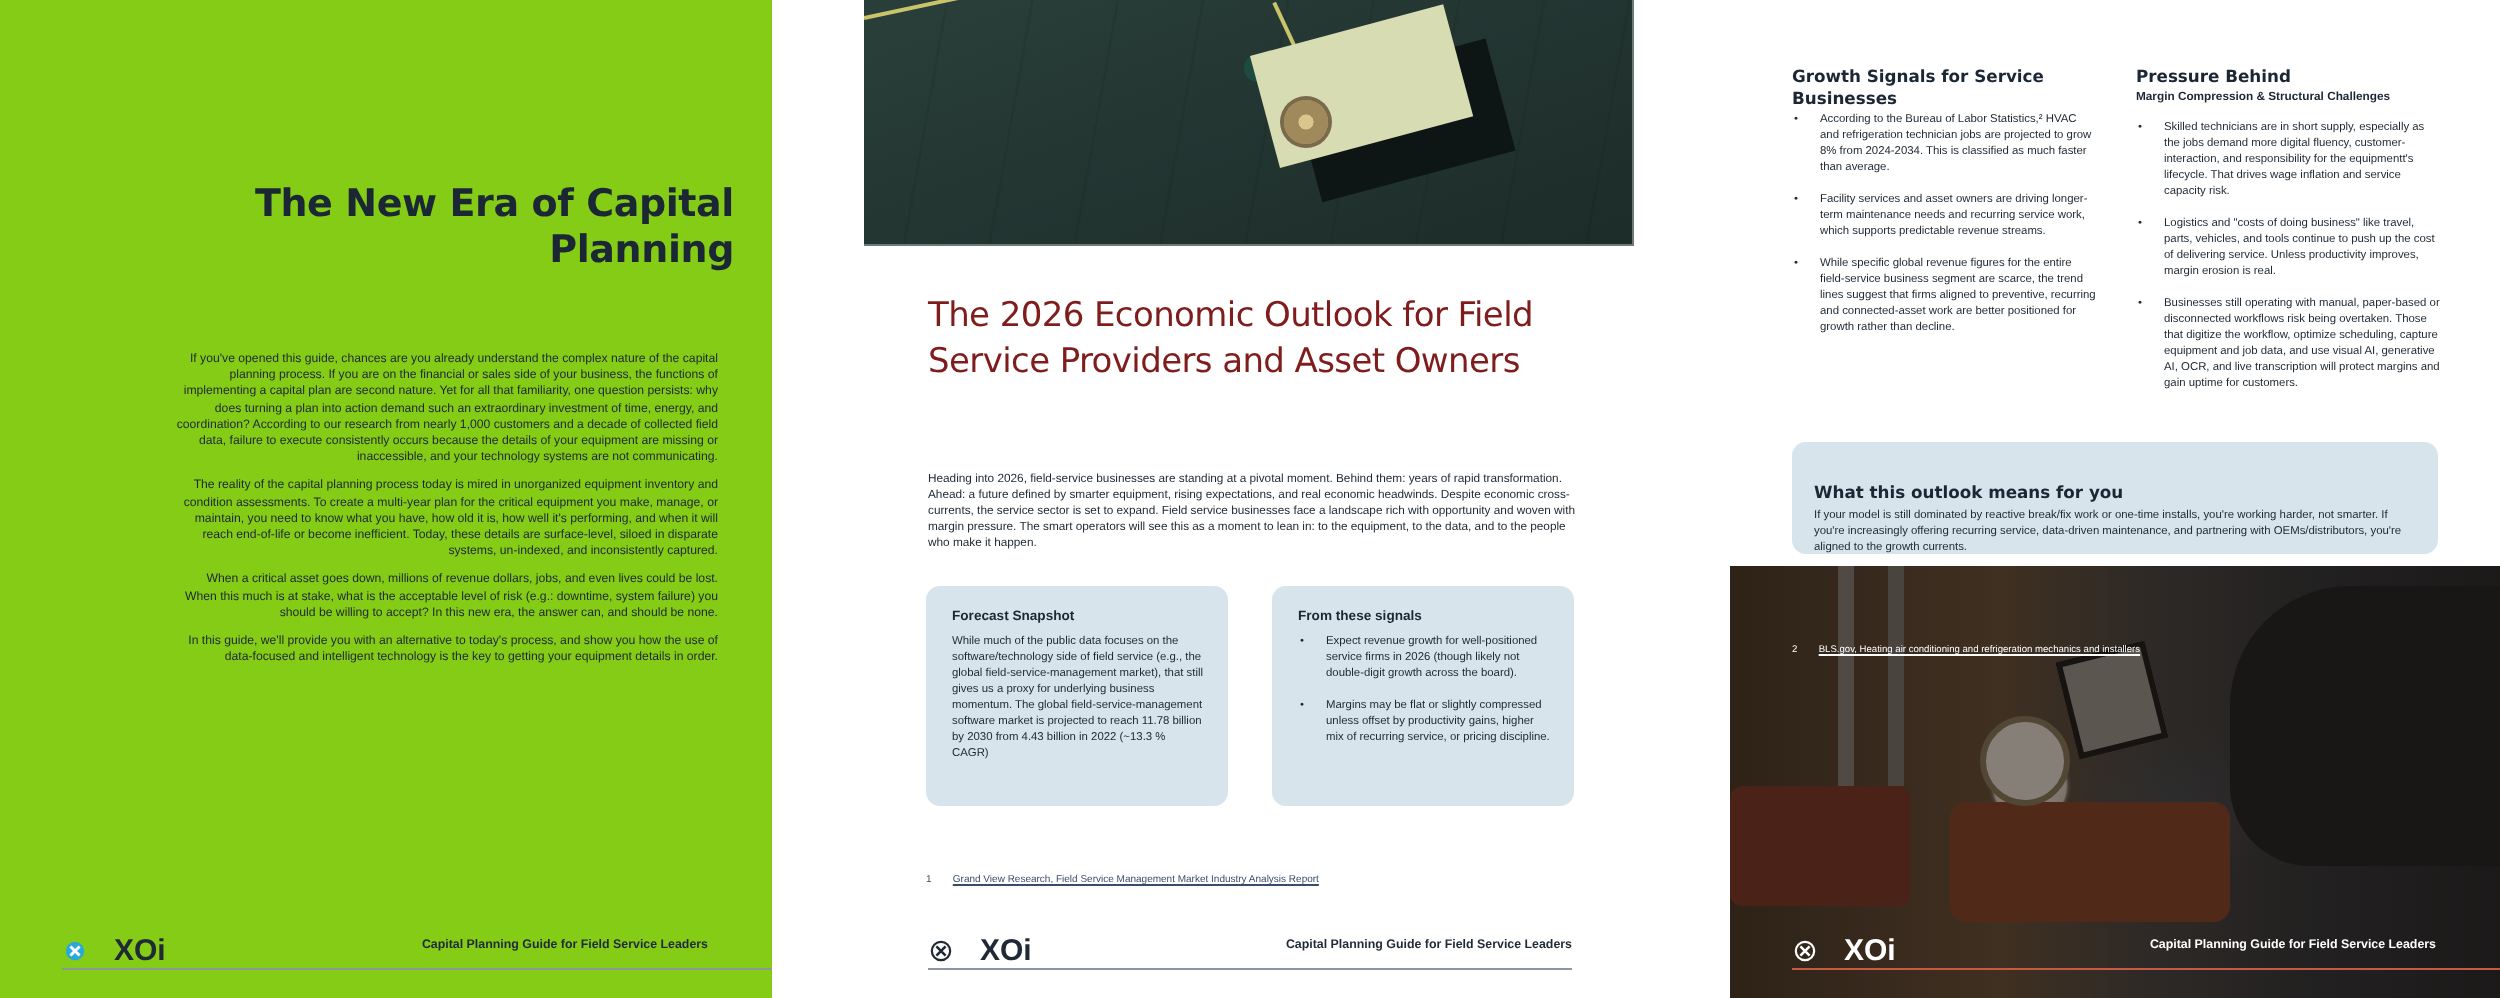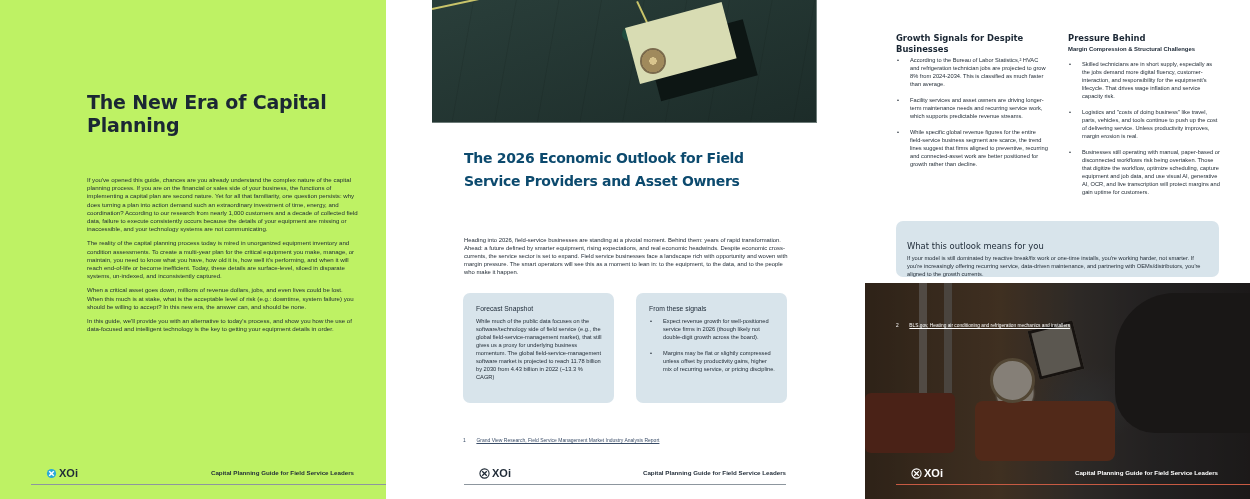--- a/index.html
+++ b/index.html
@@ -2,46 +2,46 @@
 <html><head>
   <meta charset="utf-8">
   <style>
     * { box-sizing: border-box; margin: 0; padding: 0; }
     html, body { width: 1250px; height: 499px; overflow: hidden; background: #ffffff; }
     body { position: relative; font-family: "Liberation Sans", sans-serif; color: #1f2a36; }
 
     .page { position: absolute; top: 0; height: 499px; overflow: hidden; }
 
     
-    #page-left { left: 0; width: 386px; background: #bef264; }
+    #page-left { left: 0; width: 386px; background: #84cc16; text-align: right; }
     #page-left .title { position: absolute; left: 87px; top: 91px; font-size: 19px; font-weight: bold; line-height: 23px; color: #1b2734; width: 280px; font-family: "DejaVu Sans", sans-serif; letter-spacing: -0.2px; }
     #page-left .subtitle { position: absolute; left: 87px; top: 140px; font-size: 11.5px; color: #263340; font-family: "DejaVu Sans", sans-serif; }
     #page-left .body { position: absolute; left: 87px; top: 176px; width: 272px; font-size: 6.1px; line-height: 8.2px; color: #1d2731; }
     #page-left .body p { margin-bottom: 6px; }
 
     .footer { position: absolute; left: 31px; right: 0; top: 465px; height: 20px; border-bottom: 1px solid #8d969e; }
-    .footer .logo { position: absolute; left: 15px; top: 2px; display: flex; align-items: center; gap: 2px; font-size: 11px; font-weight: bold; color: #1f2a36; }
+    .footer .logo { position: absolute; left: 1px; top: 2px; display: flex; align-items: center; gap: 14px; font-size: 15px; font-weight: bold; color: #1f2a36; }
     .footer .logo svg { width: 11px; height: 11px; }
     .footer .label { position: absolute; right: 32px; top: 4px; font-size: 6.2px; font-weight: bold; color: #1f2a36; }
 
     
     #page-mid { left: 432px; width: 386px; background: #ffffff; }
     #page-mid .hero { position: absolute; left: 0; top: 0; width: 385px; height: 123px; background:
         linear-gradient(160deg, rgba(20,40,35,0.2), rgba(10,20,18,0.5)),
         repeating-linear-gradient(100deg, #2f4440 0px, #2f4440 40px, #2a3d39 41px, #2f4440 42px),
         #2f4440; border-right: 1px solid #6d7b78; border-bottom: 1px solid #6d7b78; }
     #page-mid .hero .rail1 { position: absolute; left: 0; top: 8px; width: 120px; height: 2px; background: #c9c46a; transform: rotate(-12deg); transform-origin: left; }
     #page-mid .hero .rail2 { position: absolute; left: 210px; top: 0; width: 2px; height: 28px; background: #c9c46a; transform: rotate(-25deg); }
     #page-mid .hero .unit { position: absolute; left: 193px; top: 28px; width: 100px; height: 58px; background: #d8dcb3; transform: rotate(-15deg); transform-origin: left top; box-shadow: 16px 22px 0 #0d1614; }
     #page-mid .hero .fan { position: absolute; left: 208px; top: 48px; width: 26px; height: 26px; border-radius: 50%; background: radial-gradient(circle, #d9c58d 0 20%, #a08a5c 21% 60%, #7a6a4c 61%); }
     #page-mid .hero .tech { position: absolute; left: 190px; top: 27px; width: 14px; height: 14px; border-radius: 50%; background: #1e4b3e; }
-    #page-mid .title { position: absolute; left: 32px; top: 147px; width: 320px; font-size: 14px; line-height: 22.5px; font-weight: bold; color: #0c4a6e; font-family: "DejaVu Sans", sans-serif; letter-spacing: -0.3px; }
+    #page-mid .title { position: absolute; left: 32px; top: 147px; width: 320px; font-size: 17px; line-height: 22.5px; font-weight: normal; color: #7f1d1d; font-family: "DejaVu Sans", sans-serif; letter-spacing: -0.3px; }
     #page-mid .intro { position: absolute; left: 32px; top: 236px; width: 330px; font-size: 5.9px; line-height: 8.1px; color: #1d2731; }
     .card { position: absolute; background: #d8e4eb; border-radius: 7px; padding: 12px 12px 10px 13px; }
-    .card .card-title { font-size: 6.8px; font-weight: normal; color: #1b2734; margin-bottom: 5px; }
+    .card .card-title { font-size: 6.8px; font-weight: bold; color: #1b2734; margin-bottom: 5px; }
     .card .card-text { font-size: 5.7px; line-height: 8px; color: #1d2731; }
     .card ul { list-style: none; }
     .card li, .bul li { position: relative; padding-left: 14px; font-size: 5.7px; line-height: 8px; color: #1d2731; margin-bottom: 8px; }
     .card li::before, .bul li::before { content: "•"; position: absolute; left: 1px; top: 0; }
     #card-forecast { left: 31px; top: 293px; width: 151px; height: 110px; }
     #card-signals { left: 204px; top: 293px; width: 151px; height: 110px; }
     #page-mid .fn { position: absolute; left: 31px; top: 437px; font-size: 5px; color: #3a4d68; }
     #page-mid .fn .num { display: inline-block; width: 12px; }
     #page-mid .fn a { color: #3a4d68; text-decoration: underline; }
     #page-mid .footer { left: 32px; right: 32px; }
@@ -145,21 +145,21 @@
     <div class="pipe2"></div>
     <div class="base"></div>
     <div class="base2"></div>
     <div class="gauge"></div>
     <div class="hand"></div>
     <div class="phone"></div>
     <div class="overlay"></div>
   </div>
 
   <div class="col" id="col-growth">
-    <h2>Growth Signals for Despite Businesses</h2>
+    <h2>Growth Signals for Service Businesses</h2>
     <ul class="bul">
       <li>According to the Bureau of Labor Statistics,² HVAC and refrigeration technician jobs are projected to grow 8% from 2024-2034. This is classified as much faster than average.</li>
       <li>Facility services and asset owners are driving longer-term maintenance needs and recurring service work, which supports predictable revenue streams.</li>
       <li>While specific global revenue figures for the entire field-service business segment are scarce, the trend lines suggest that firms aligned to preventive, recurring and connected-asset work are better positioned for growth rather than decline.</li>
     </ul>
   </div>
 
   <div class="col" id="col-pressure">
     <h2>Pressure Behind</h2>
     <h3>Margin Compression &amp; Structural Challenges</h3>

